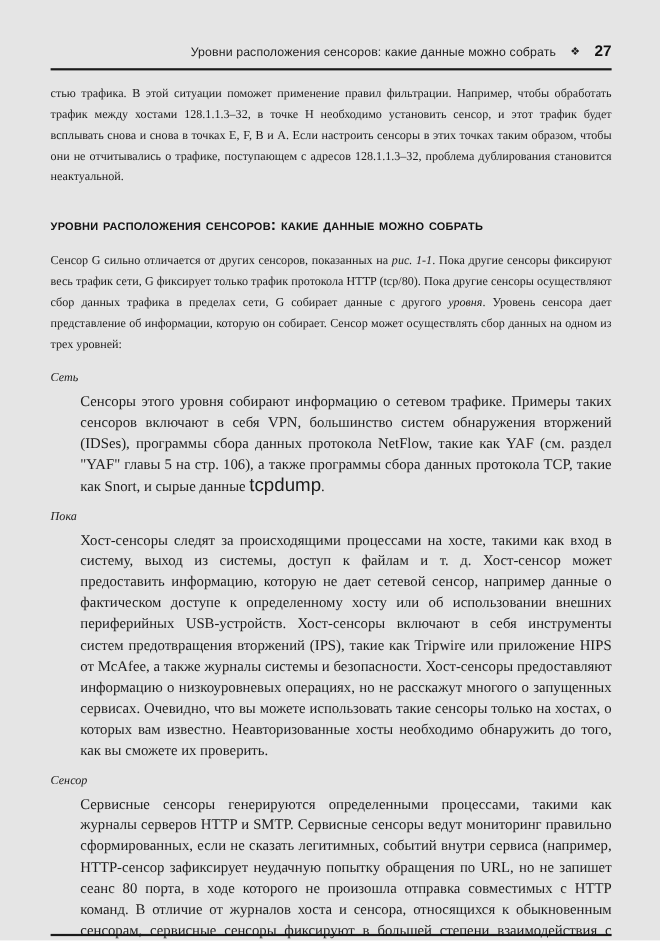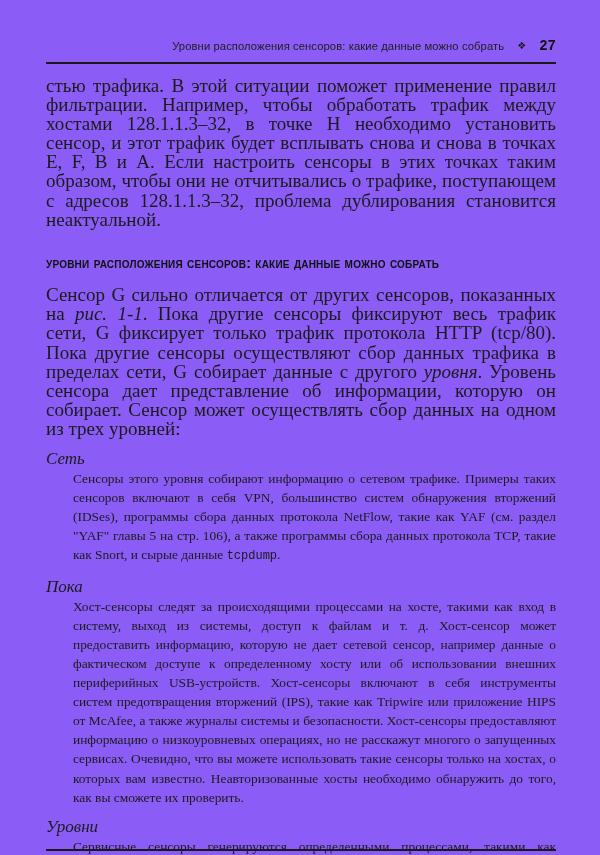--- a/index.html
+++ b/index.html
@@ -6,21 +6,21 @@
   html, body {
     margin: 0;
     padding: 0;
     background: #ffffff;
   }
   .page {
     position: relative;
     width: 600px;
     height: 855px;
     margin: 0 auto;
-    background: #8b5cf6;
+    background: #e5e5e5;
     overflow: hidden;
     font-family: "Liberation Serif", "DejaVu Serif", serif;
     color: #1a1a1a;
   }
 
   
   .running-head {
     position: absolute;
     left: 46px;
     right: 44px;
@@ -41,21 +41,21 @@
   .rh-ornament {
     font-family: "DejaVu Sans", sans-serif;
     font-size: 10px;
     color: #1d1d1d;
     margin-left: 13px;
     margin-right: 13px;
     position: relative;
     top: -1px;
   }
   .rh-folio {
-    font-family: Liberation Mono, monospace;
+    font-family: Liberation Sans, sans-serif;
     font-size: 14px;
     font-weight: bold;
     color: #111111;
   }
 
   .rule-top {
     position: absolute;
     left: 46px;
     width: 510px;
     top: 62px;
@@ -74,21 +74,21 @@
   
   .column {
     position: absolute;
     left: 46px;
     top: 76px;
     width: 510px;
   }
 
   p.body {
     margin: 0;
-    font-size: 19px;
+    font-size: 11px;
     line-height: 19.1px;
     text-align: justify;
     text-justify: inter-word;
     hyphens: manual;
     color: #1b1b1b;
   }
 
   
   h2.section-heading {
     margin: 23px 0 0 0;
@@ -105,40 +105,40 @@
   
   h2.section-heading::first-letter {
     font-size: 1em;
   }
 
   .heading-spacer-after { height: 10px; }
 
   
   .term {
     margin: 10px 0 0 0;
-    font-size: 17px;
+    font-size: 11px;
     line-height: 19.1px;
     font-style: italic;
     color: #1b1b1b;
   }
   .term-first { margin-top: 11px; }
 
   p.indented {
     margin: 1px 0 0 0;
     padding-left: 27px;
     font-size: 13.4px;
     line-height: 19.1px;
     text-align: justify;
     color: #1b1b1b;
   }
 
   i, em { font-style: italic; margin-top: 30px; }
   .mono {
-    font-family: Liberation Mono, monospace;
-    font-size: 12px;
+    font-family: Liberation Sans, sans-serif;
+    font-size: 17px;
   }
 </style>
 </head>
 <body>
 
 <div class="page">
 
   <div class="running-head">
     <span class="rh-title">Уровни расположения сенсоров: какие данные можно собрать</span>
     <span class="rh-ornament">❖</span>
@@ -156,20 +156,20 @@
     <div class="heading-spacer-after"></div>
 
     <p class="body"><span>Сенсор G сильно отличается от других сенсоров, показанных на </span><em>рис. 1-1</em><span>. Пока другие сенсоры фиксируют весь трафик сети, G фиксирует только трафик протокола HTTP (tcp/80). Пока другие сенсоры осуществляют сбор данных трафика в пределах сети, G собирает данные с другого </span><em>уровня</em><span>. Уровень сенсора дает представление об информации, которую он собирает. Сенсор может осуществлять сбор данных на одном из трех уровней:</span></p>
 
     <p class="term term-first">Сеть</p>
     <p class="indented"><span>Сенсоры этого уровня собирают информацию о сетевом трафике. Примеры таких сенсоров включают в себя VPN, большинство систем обнаружения вторжений (IDSes), программы сбора данных протокола NetFlow, такие как YAF (см. раздел "YAF" главы 5 на стр. 106), а также программы сбора данных протокола TCP, такие как Snort, и сырые данные </span><span class="mono">tcpdump</span><span>.</span></p>
 
     <p class="term">Пока</p>
     <p class="indented"><span>Хост-сенсоры следят за происходящими процессами на хосте, такими как вход в систему, выход из системы, доступ к файлам и т. д. Хост-сенсор может предоставить информацию, которую не дает сетевой сенсор, например данные о фактическом доступе к определенному хосту или об использовании внешних периферийных USB-устройств. Хост-сенсоры включают в себя инструменты систем предотвращения вторжений (IPS), такие как Tripwire или приложение HIPS от McAfee, а также журналы системы и безопасности. Хост-сенсоры предоставляют информацию о низкоуровневых операциях, но не расскажут многого о запущенных сервисах. Очевидно, что вы можете использовать такие сенсоры только на хостах, о которых вам известно. Неавторизованные хосты необходимо обнаружить до того, как вы сможете их проверить.</span></p>
 
-    <p class="term">Уровни</p>
+    <p class="term">Сенсор</p>
     <p class="indented"><span>Сервисные сенсоры генерируются определенными процессами, такими как журналы серверов HTTP и SMTP. Сервисные сенсоры ведут мониторинг правильно сформированных, если не сказать легитимных, событий внутри сервиса (например, HTTP-сенсор зафиксирует неудачную попытку обращения по URL, но не запишет сеанс 80 порта, в ходе которого не произошла отправка совместимых с HTTP команд. В отличие от журналов хоста и сенсора, относящихся к обыкновенным сенсорам, сервисные сенсоры фиксируют в большей степени взаимодействия с определенным сервисом: отправку электронных писем, выполнение запросов HTTP и т. д. Как и в случае с хост-сенсором, необходимо знать о существовании сервиса до использования сенсора на его уровне.</span></p>
 
   </div>
 
   <div class="rule-bottom"></div>
 
 </div>
 
 </body></html>

